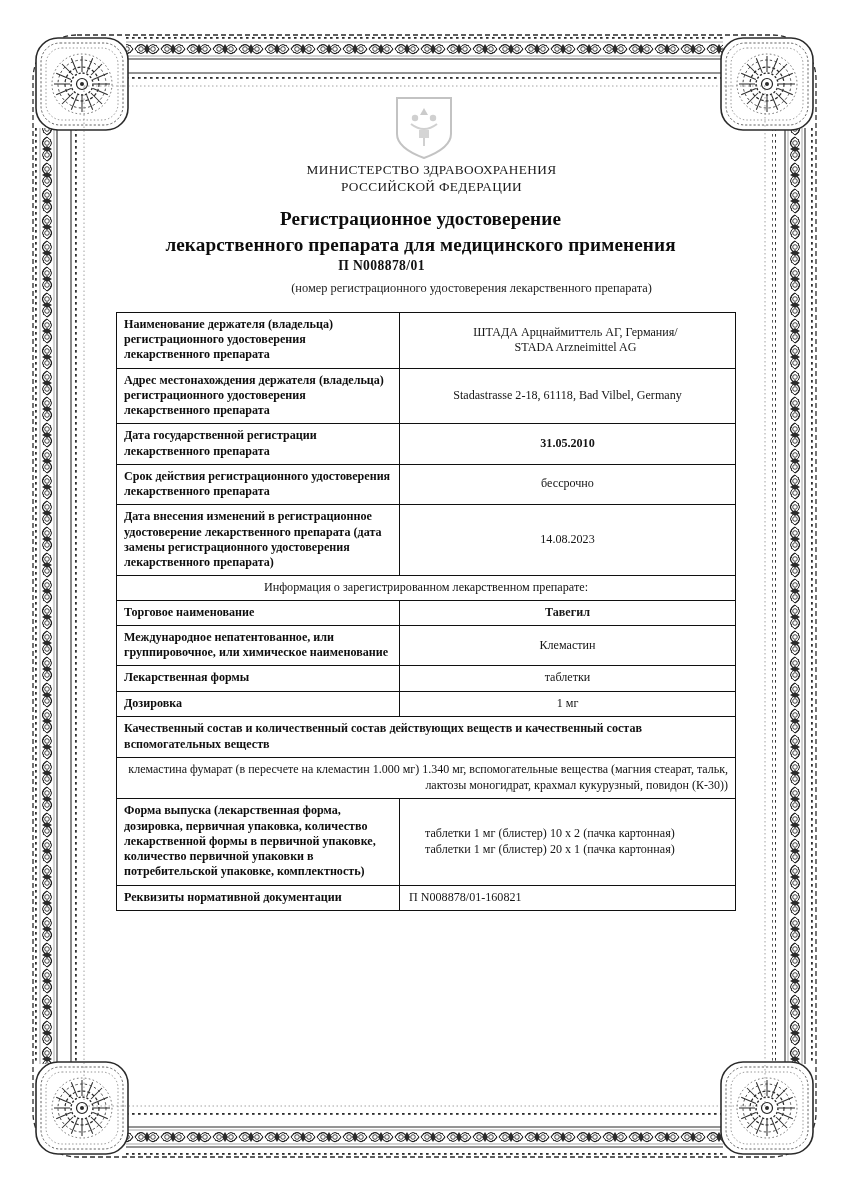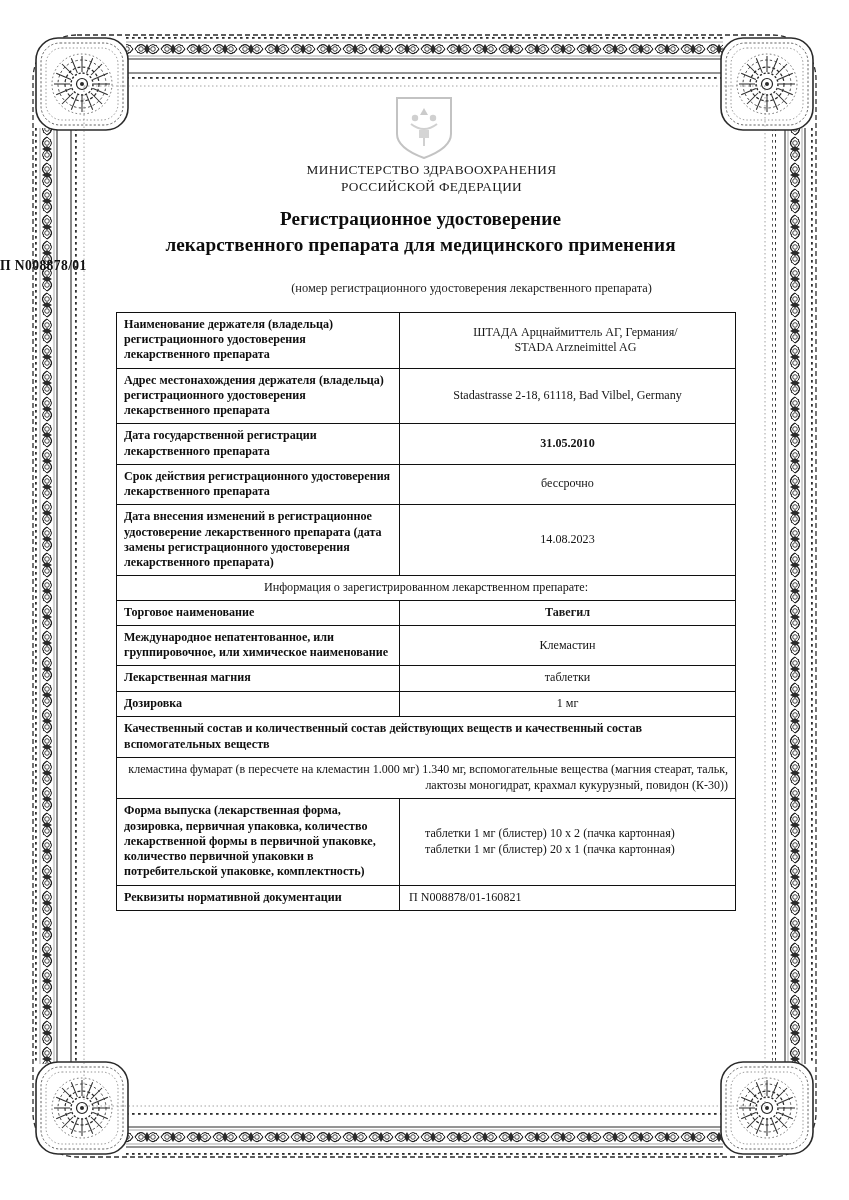--- a/index.html
+++ b/index.html
@@ -70,21 +70,21 @@
     line-height: 1.36;
     letter-spacing: 0.1px;
     color: #0d0d0d;
   }
 
   .reg-number {
     position: absolute;
     left: 0;
     top: 258px;
     width: 763px;
-    text-align: left;
+    text-align: center;
     font-weight: bold;
     font-size: 13.6px;
     letter-spacing: 0.4px;
   }
 
   .reg-caption {
     position: absolute;
     left: 0;
     top: 281px;
     width: 849px;
@@ -338,21 +338,21 @@
 
       <tr>
         <td class="label">Торговое наименование</td>
         <td class="value bold">Тавегил</td>
       </tr>
       <tr>
         <td class="label">Международное непатентованное, или группировочное, или химическое наименование</td>
         <td class="value">Клемастин</td>
       </tr>
       <tr>
-        <td class="label">Лекарственная магния</td>
+        <td class="label">Лекарственная формы</td>
         <td class="value">таблетки</td>
       </tr>
       <tr>
         <td class="label">Дозировка</td>
         <td class="value">1 мг</td>
       </tr>
 
       <tr>
         <td class="fullbold" colspan="2">Качественный состав и количественный состав действующих веществ и качественный состав вспомогательных веществ</td>
       </tr>

